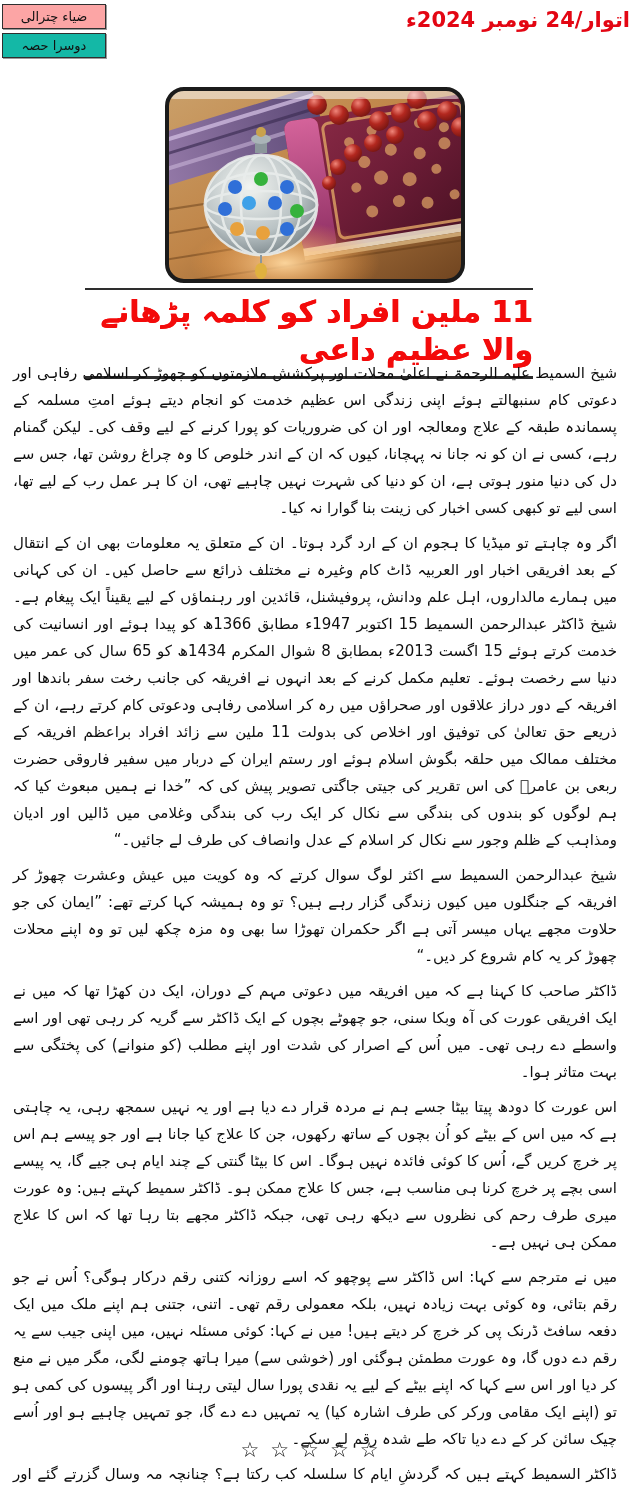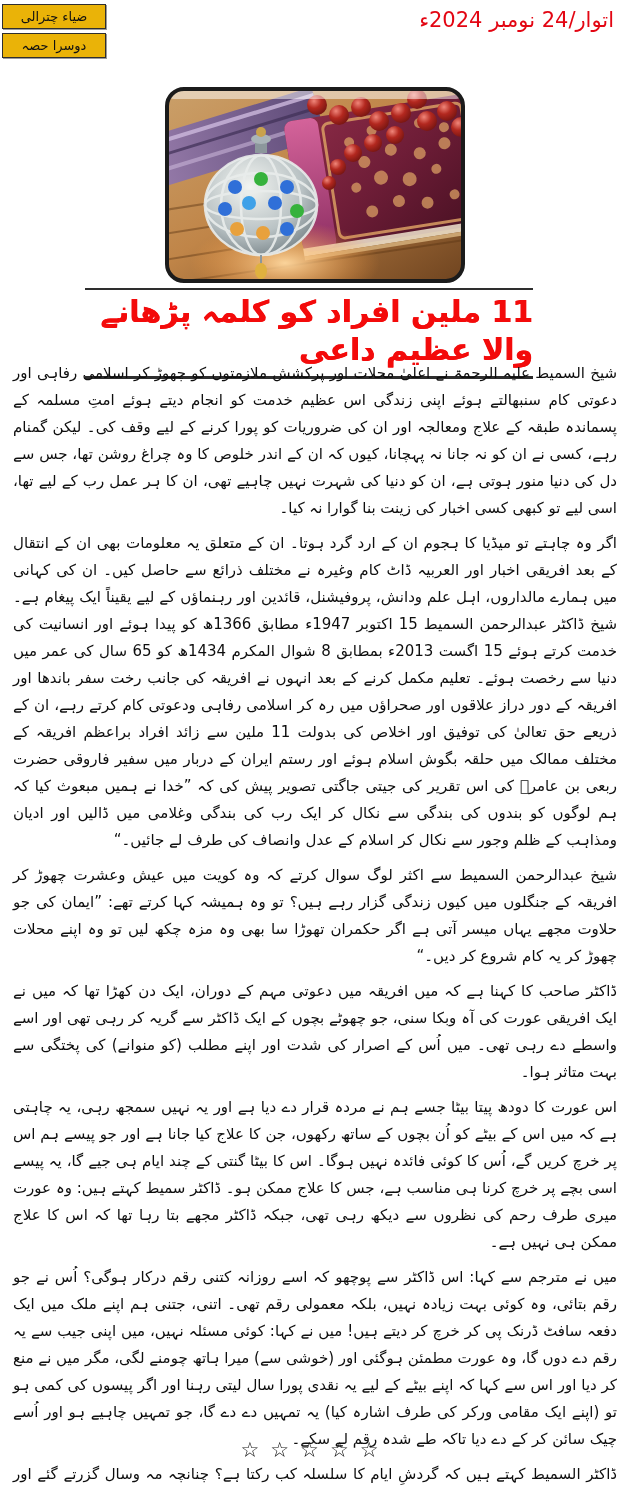--- a/index.html
+++ b/index.html
@@ -14,26 +14,26 @@
     direction:rtl;
   }
   
   .credit-box {
     position:absolute; left:2px; width:104px; height:25px;
     border:1px solid #2f2f2f;
     display:flex; align-items:center; justify-content:center;
     font-size:13px; color:#111;
     box-shadow:1px 1px 0 #9a9a9a;
   }
-  .credit-box.author { top:4px; background:#eab308; }
-  .credit-box.part   { top:33px; background:#eab308; }
+  .credit-box.author { top:4px; background:#fca5a5; }
+  .credit-box.part   { top:33px; background:#14b8a6; }
 
   .date-line {
-    position:absolute; top:8px; right:16px;
-    font-size:21px; font-weight:normal; color:#e30613;
+    position:absolute; top:8px; right:0;
+    font-size:21px; font-weight:bold; color:#e30613;
     letter-spacing:.5px;
   }
   .paper-line {
     position:absolute; top:46px; right:8px;
     font-size:17px; color:#000;
   }
 
   .photo-frame {
     position:absolute; top:87px; left:165px;
     width:300px; height:196px;

